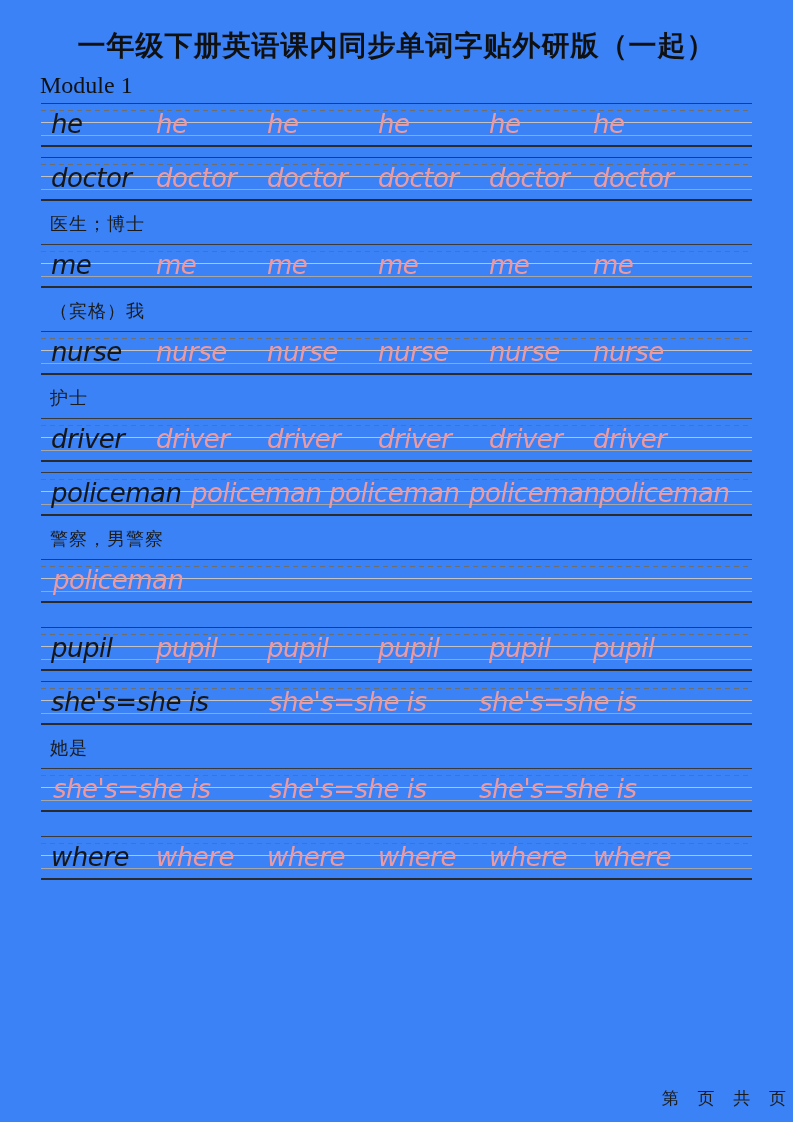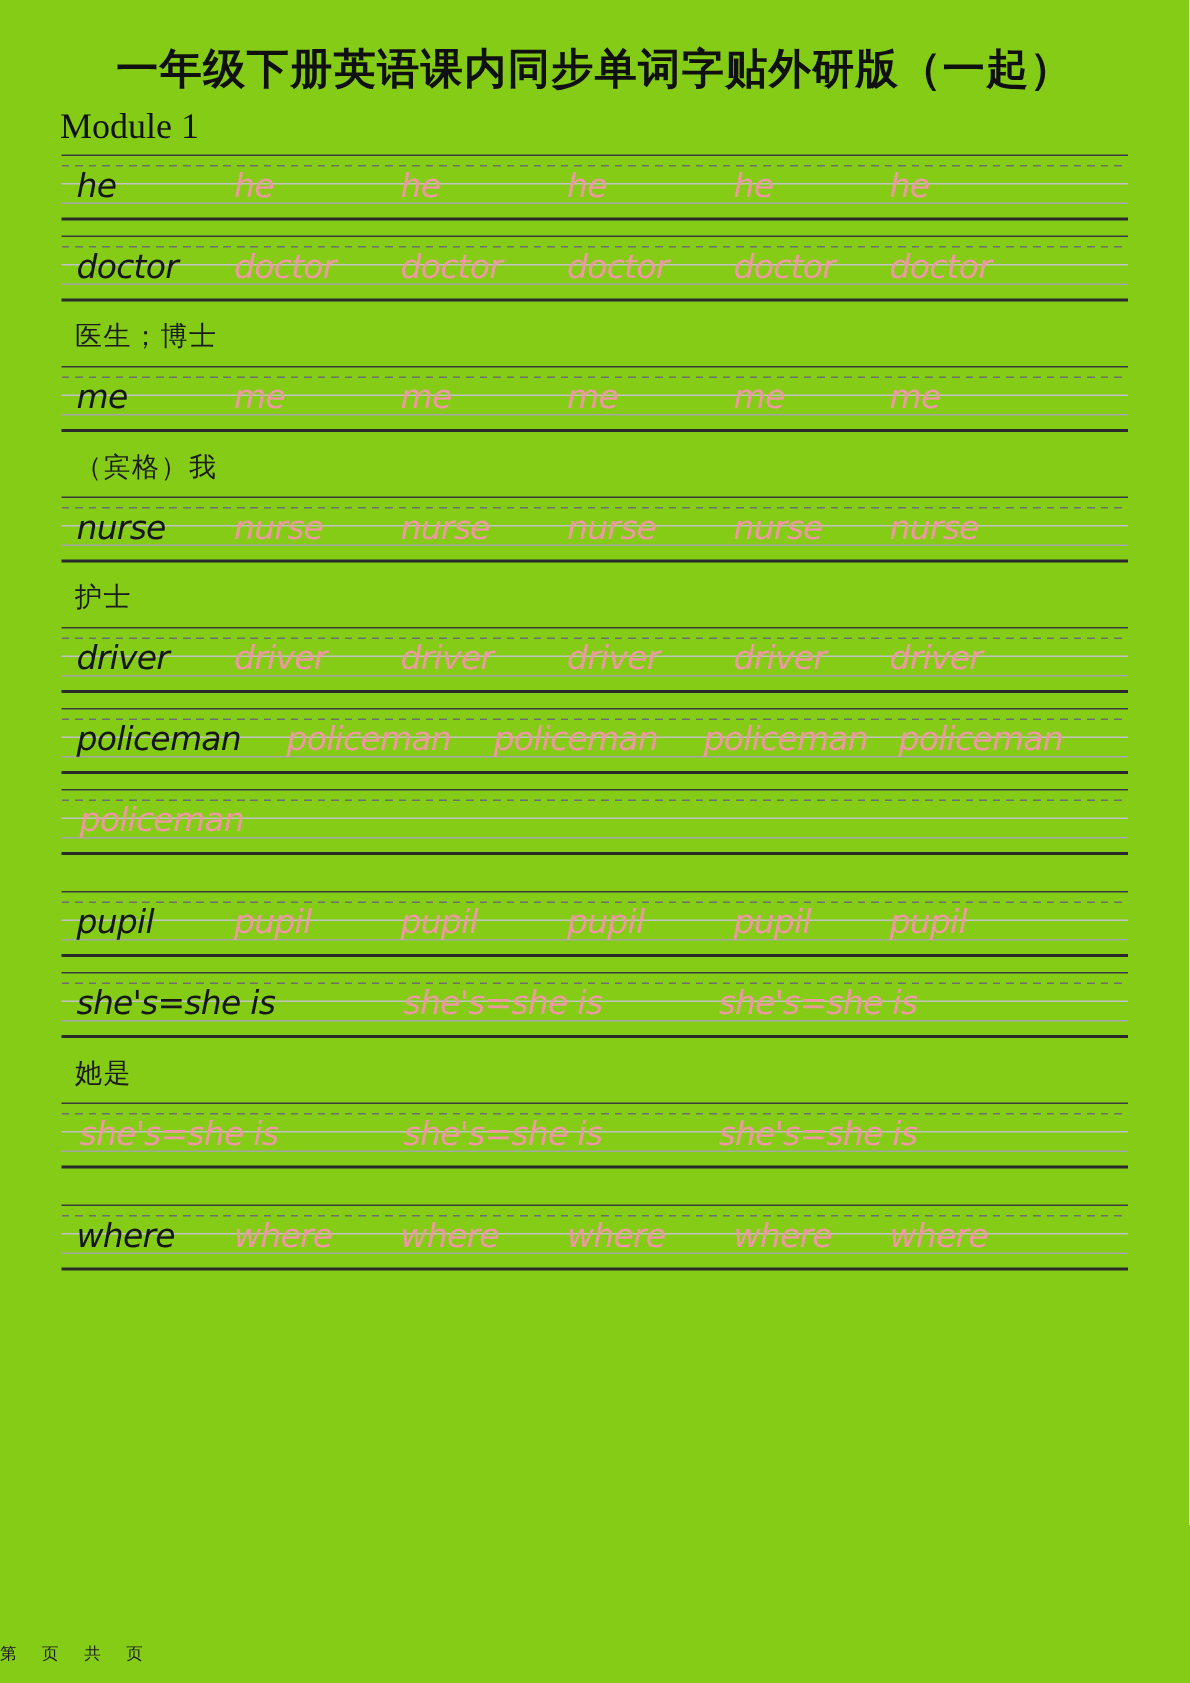--- a/index.html
+++ b/index.html
@@ -1,19 +1,19 @@
 <!DOCTYPE html>
 <html><head>
 <meta charset="utf-8">
 <style>
   html,body{margin:0;padding:0;background:#ffffff;}
   .page{
     position:relative;
     width:793px;height:1122px;
-    background:#84cc16;
+    background:#3b82f6;
     font-family:"Liberation Serif", serif;
     color:#1a1a1a;
     overflow:hidden;
   }
   .title{
     margin:28px 0 10px 0;
     text-align:center;
     font-family:"Liberation Sans", sans-serif;
     font-weight:bold;
     font-size:28px;
@@ -44,21 +44,21 @@
       linear-gradient(#a6a6a6, #a6a6a6);
     background-repeat:no-repeat;
     background-size:100% 1px,100% 1px,100% 1px;
     background-position:0 6px,0 18px,0 31px;
   }
   .word{
     position:absolute;top:0;
     line-height:41px;
     font-family:"DejaVu Sans", sans-serif;
     font-style:italic;
-    font-size:22px;
+    font-size:26px;
     letter-spacing:-0.5px;
     white-space:nowrap;
   }
   .lead{left:10px;color:#161616;}
   .copy{color:#ec9aa0;}
   
   .std .c1{left:115px}.std .c2{left:226px}.std .c3{left:337px}.std .c4{left:448px}.std .c5{left:552px}
   
   .wide .c1{left:150px}.wide .c2{left:288px}.wide .c3{left:428px}.wide .c4{left:558px}
   
@@ -68,23 +68,23 @@
   .meaning{
     margin:14px 0 0 50px;
     font-size:18px;
     line-height:19px;
     letter-spacing:1px;
     color:#1b1b1b;
   }
   .footer{
     position:absolute;
     left:0;right:0;bottom:12px;
-    text-align:left;
+    text-align:right;
     font-family:"Liberation Sans", sans-serif;
-    font-size:11px;
+    font-size:17px;
     letter-spacing:7px;
     color:#1c1c1c;
   }
 </style>
 </head>
 <body>
 
 <div class="page">
 
   <div class="title">一年级下册英语课内同步单词字贴外研版（一起）</div>
@@ -150,20 +150,21 @@
   </div>
 
   <div class="entry">
     <div class="block wide">
       <span class="word lead">policeman</span>
       <span class="word copy c1">policeman</span>
       <span class="word copy c2">policeman</span>
       <span class="word copy c3">policeman</span>
       <span class="word copy c4">policeman</span>
     </div>
+    <div class="meaning">警察，男警察</div>
   </div>
 
   <div class="entry cont">
     <div class="block controw">
       <span class="word copy c0">policeman</span>
     </div>
   </div>
 
   <div class="entry">
     <div class="block std">

